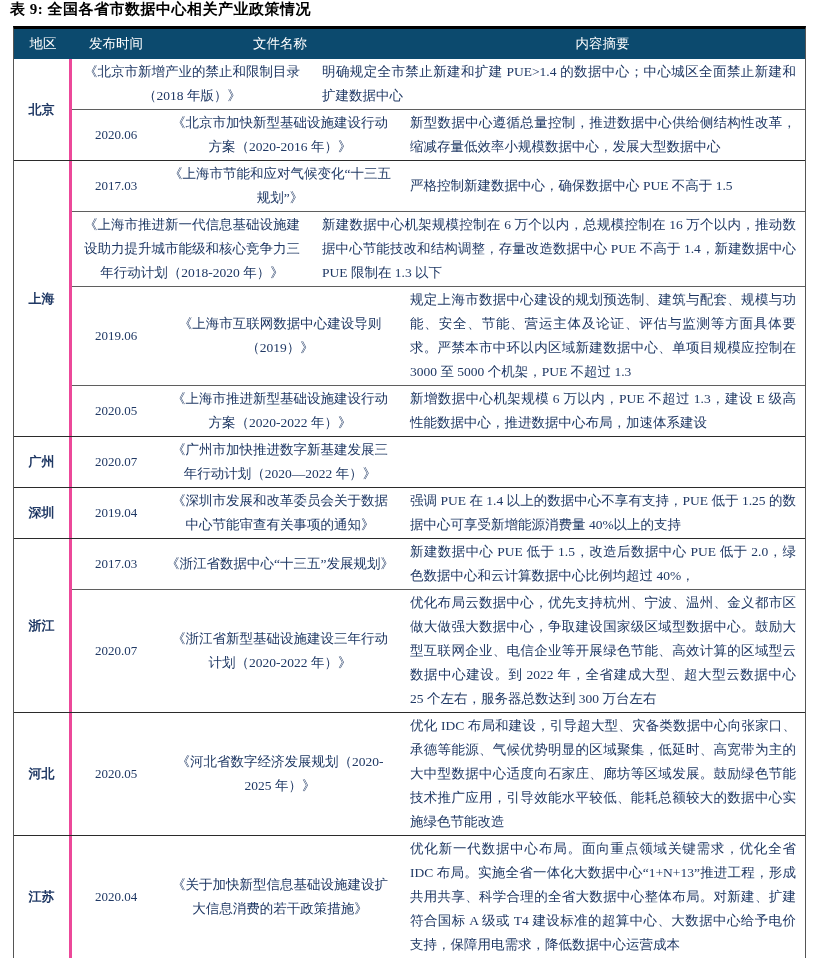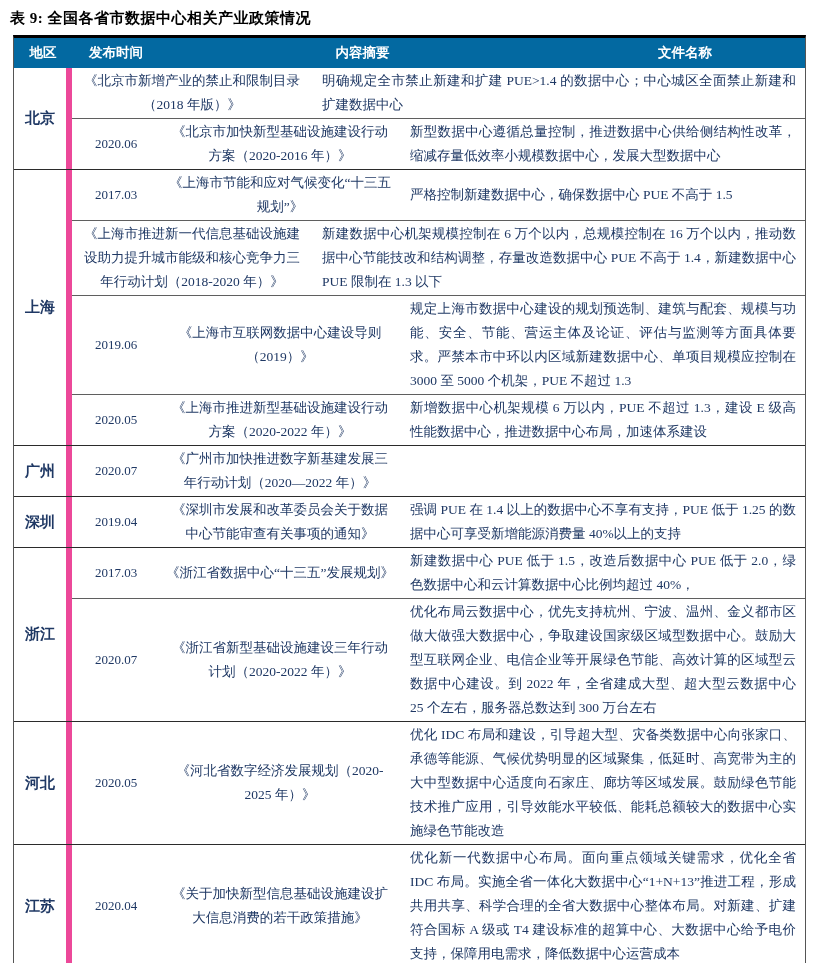--- a/index.html
+++ b/index.html
@@ -8,56 +8,56 @@
     overflow: hidden;
     background: #ffffff;
     font-family: "Liberation Serif", "DejaVu Serif", serif;
     color: #1f3864;
   }
   .page { width: 829px; height: 963px; overflow: hidden; position: relative; }
   .doc-title {
     font-weight: bold;
     color: #000000;
     font-size: 15px;
-    padding: 9px 0 7px 10px;
+    padding: 0 0 7px 10px;
     letter-spacing: 0.5px;
   }
   .policy-table {
     margin-left: 13px;
     width: 793px;
     border-top: 3px solid #000000;
     border-left: 1px solid #555555;
     border-right: 1px solid #555555;
     box-sizing: border-box;
   }
   .thead {
     display: flex;
-    background: #0369a1;
+    background: #0c4a6e;
     color: #ffffff;
-    font-weight: bold;
+    font-weight: normal;
     font-size: 13.5px;
   }
   .th { padding: 6px 0; text-align: center; }
   .th-region { width: 58px; }
   .th-date { width: 88px; }
   .th-doc { width: 240px; }
   .th-summary { flex: 1; }
   .region-group {
     display: flex;
     border-top: 1px solid #2b2b2b;
   }
   .region-group:first-child { border-top: none; }
   .region-name {
     width: 58px;
     display: flex;
     align-items: center;
     justify-content: center;
     font-weight: bold;
-    font-size: 15px;
-    border-right: 6px solid #ec4899;
+    font-size: 13px;
+    border-right: 3px solid #ec4899;
     box-sizing: border-box;
   }
   .rows { flex: 1; display: flex; flex-direction: column; }
   .row { display: flex; }
   .row + .row { border-top: 1px solid #5f5f5f; }
   .cell {
     font-size: 13.5px;
     line-height: 24px;
     box-sizing: border-box;
     padding: 1px 6px;
@@ -82,22 +82,22 @@
 </style>
 </head>
 <body>
 
 <div class="page">
   <div class="doc-title">表 9: 全国各省市数据中心相关产业政策情况</div>
   <div class="policy-table">
     <div class="thead" id="thead">
         <div class="th th-region">地区</div>
         <div class="th th-date">发布时间</div>
+        <div class="th th-doc">文件名称</div>
         <div class="th th-summary">内容摘要</div>
-        <div class="th th-doc">文件名称</div>
       </div>
     <div id="tbody">
         <div class="region-group">
           <div class="region-name">北京</div>
           <div class="rows">
             <div class="row">
               <div class="cell cell-doc">
                 <span>《北京市新增产业的禁止和限制目录（2018 年版）》</span>
               </div>
               <div class="cell cell-summary">

